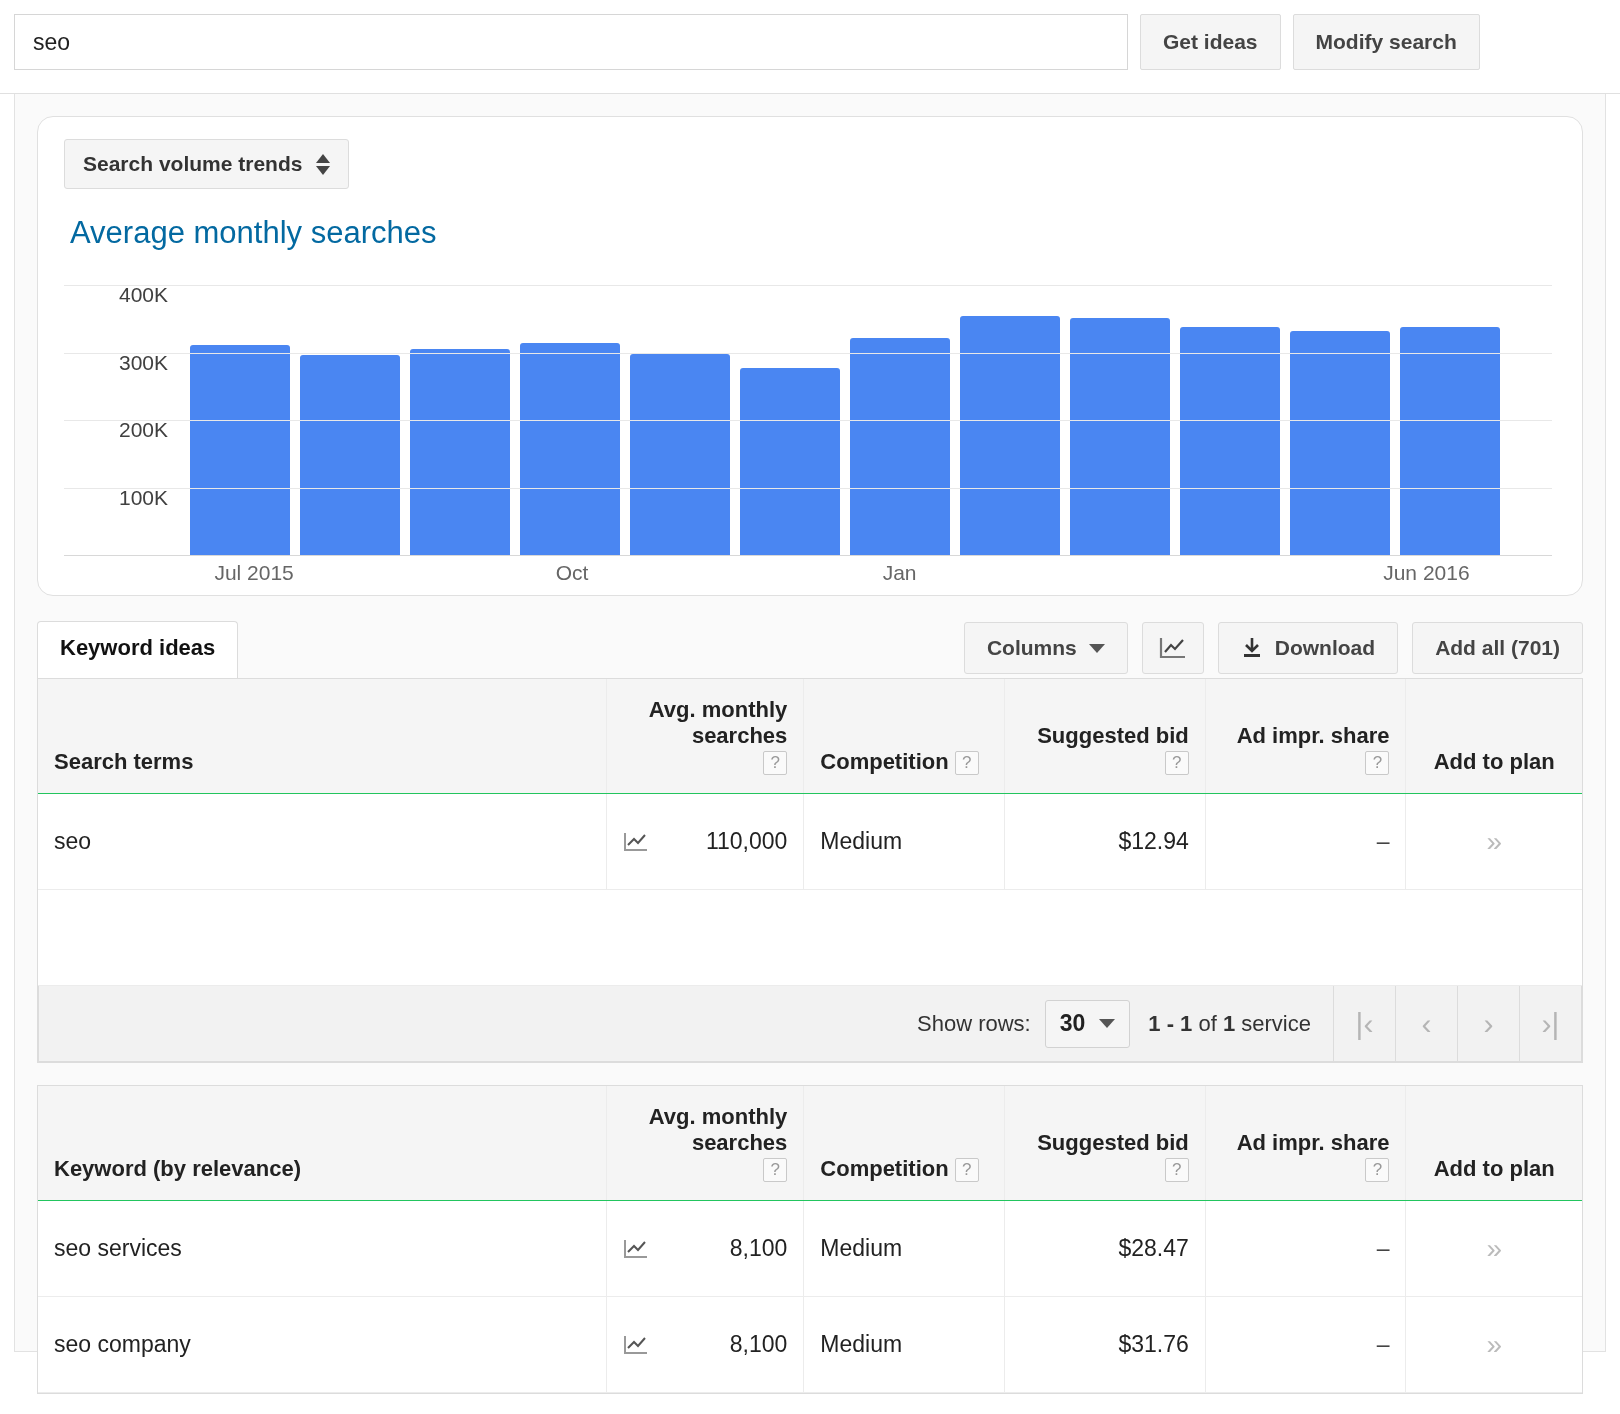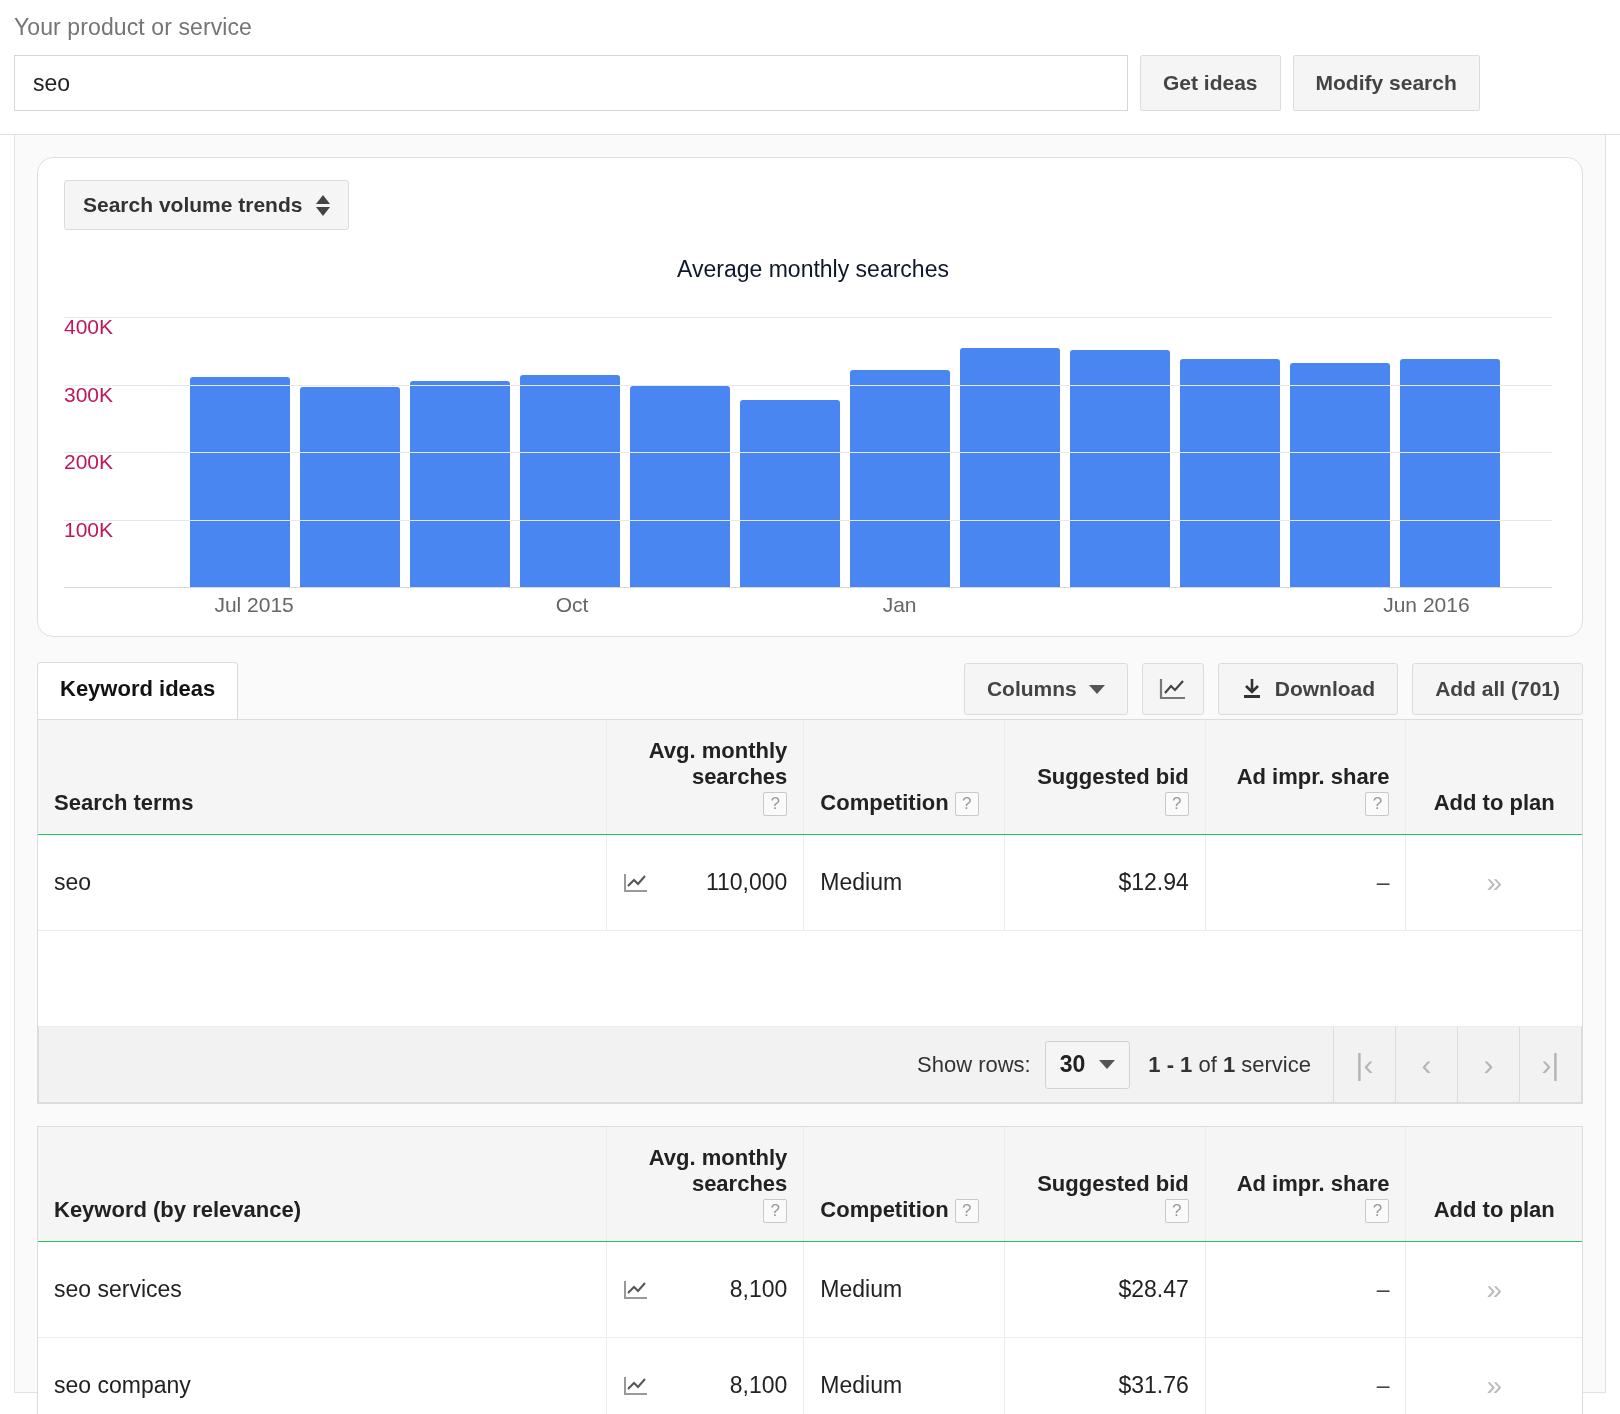--- a/index.html
+++ b/index.html
@@ -63,33 +63,33 @@
     background:#f5f5f5; border:1px solid #dcdcdc; border-radius:3px;
     height: 50px; padding: 0 18px;
     font-size: 21px; font-weight:bold; color:#333;
     cursor:pointer;
   }
   .updown { display:flex; flex-direction:column; gap:3px; line-height:0; }
   .updown i { display:block; width:0;height:0;border-left:7px solid transparent;border-right:7px solid transparent; }
   .updown .u { border-bottom: 9px solid #444; }
   .updown .d { border-top: 9px solid #444; }
 
-  .chart-title { font-size: 23px; color:#0f172a; margin: 26px 0 0 6px; text-align: center; }
+  .chart-title { font-size: 31px; color:#0369a1; margin: 26px 0 0 6px; }
 
   .plot {
     position: relative;
     margin-top: 14px;
     height: 290px;
     margin-left: 0;
   }
   .gridline { position:absolute; left: 0; right: 4px; height:1px; background:#e8e8e8; }
   .gridline.base { background:#d8d8d8; }
   .ytick {
-    position:absolute; left: 0; width: 104px; 
-    font-size: 21px; color:#be185d; transform: translateY(-2px);
+    position:absolute; left: 0; width: 104px; text-align:right;
+    font-size: 21px; color:#404040; transform: translateY(-2px);
   }
   .bars {
     position:absolute; left: 126px; right: 56px; bottom: 0; top: 0;
     display:flex; align-items:flex-end; gap: 10px;
   }
   .bar { flex:1 1 0; border-radius: 3px 3px 0 0; }
   .xaxis { position:relative; height: 40px; margin-left: 126px; margin-right:56px; }
   .xlab { position:absolute; top: 6px; font-size: 21px; color:#666; white-space:nowrap; }
 
   
@@ -172,21 +172,20 @@
     width: 62px; height: 76px; display:flex; align-items:center; justify-content:center;
     border-left:1px solid #dcdcdc; color:#b5b5b5; font-size: 30px; cursor:pointer;
     font-family:"Liberation Sans", sans-serif;
   }
   .spacer-gap { height: 22px; }
 </style>
 </head>
 <body>
 
 <div class="topbar">
-  <div class="topbar-label">Your product or service</div>
   <div class="topbar-row">
     <input class="search-input" type="text" value="seo" style="">
     <button class="btn">Get ideas</button>
     <button class="btn">Modify search</button>
   </div>
   <div class="topbar-sep"></div>
 </div>
 
 <div class="content-panel">
 

